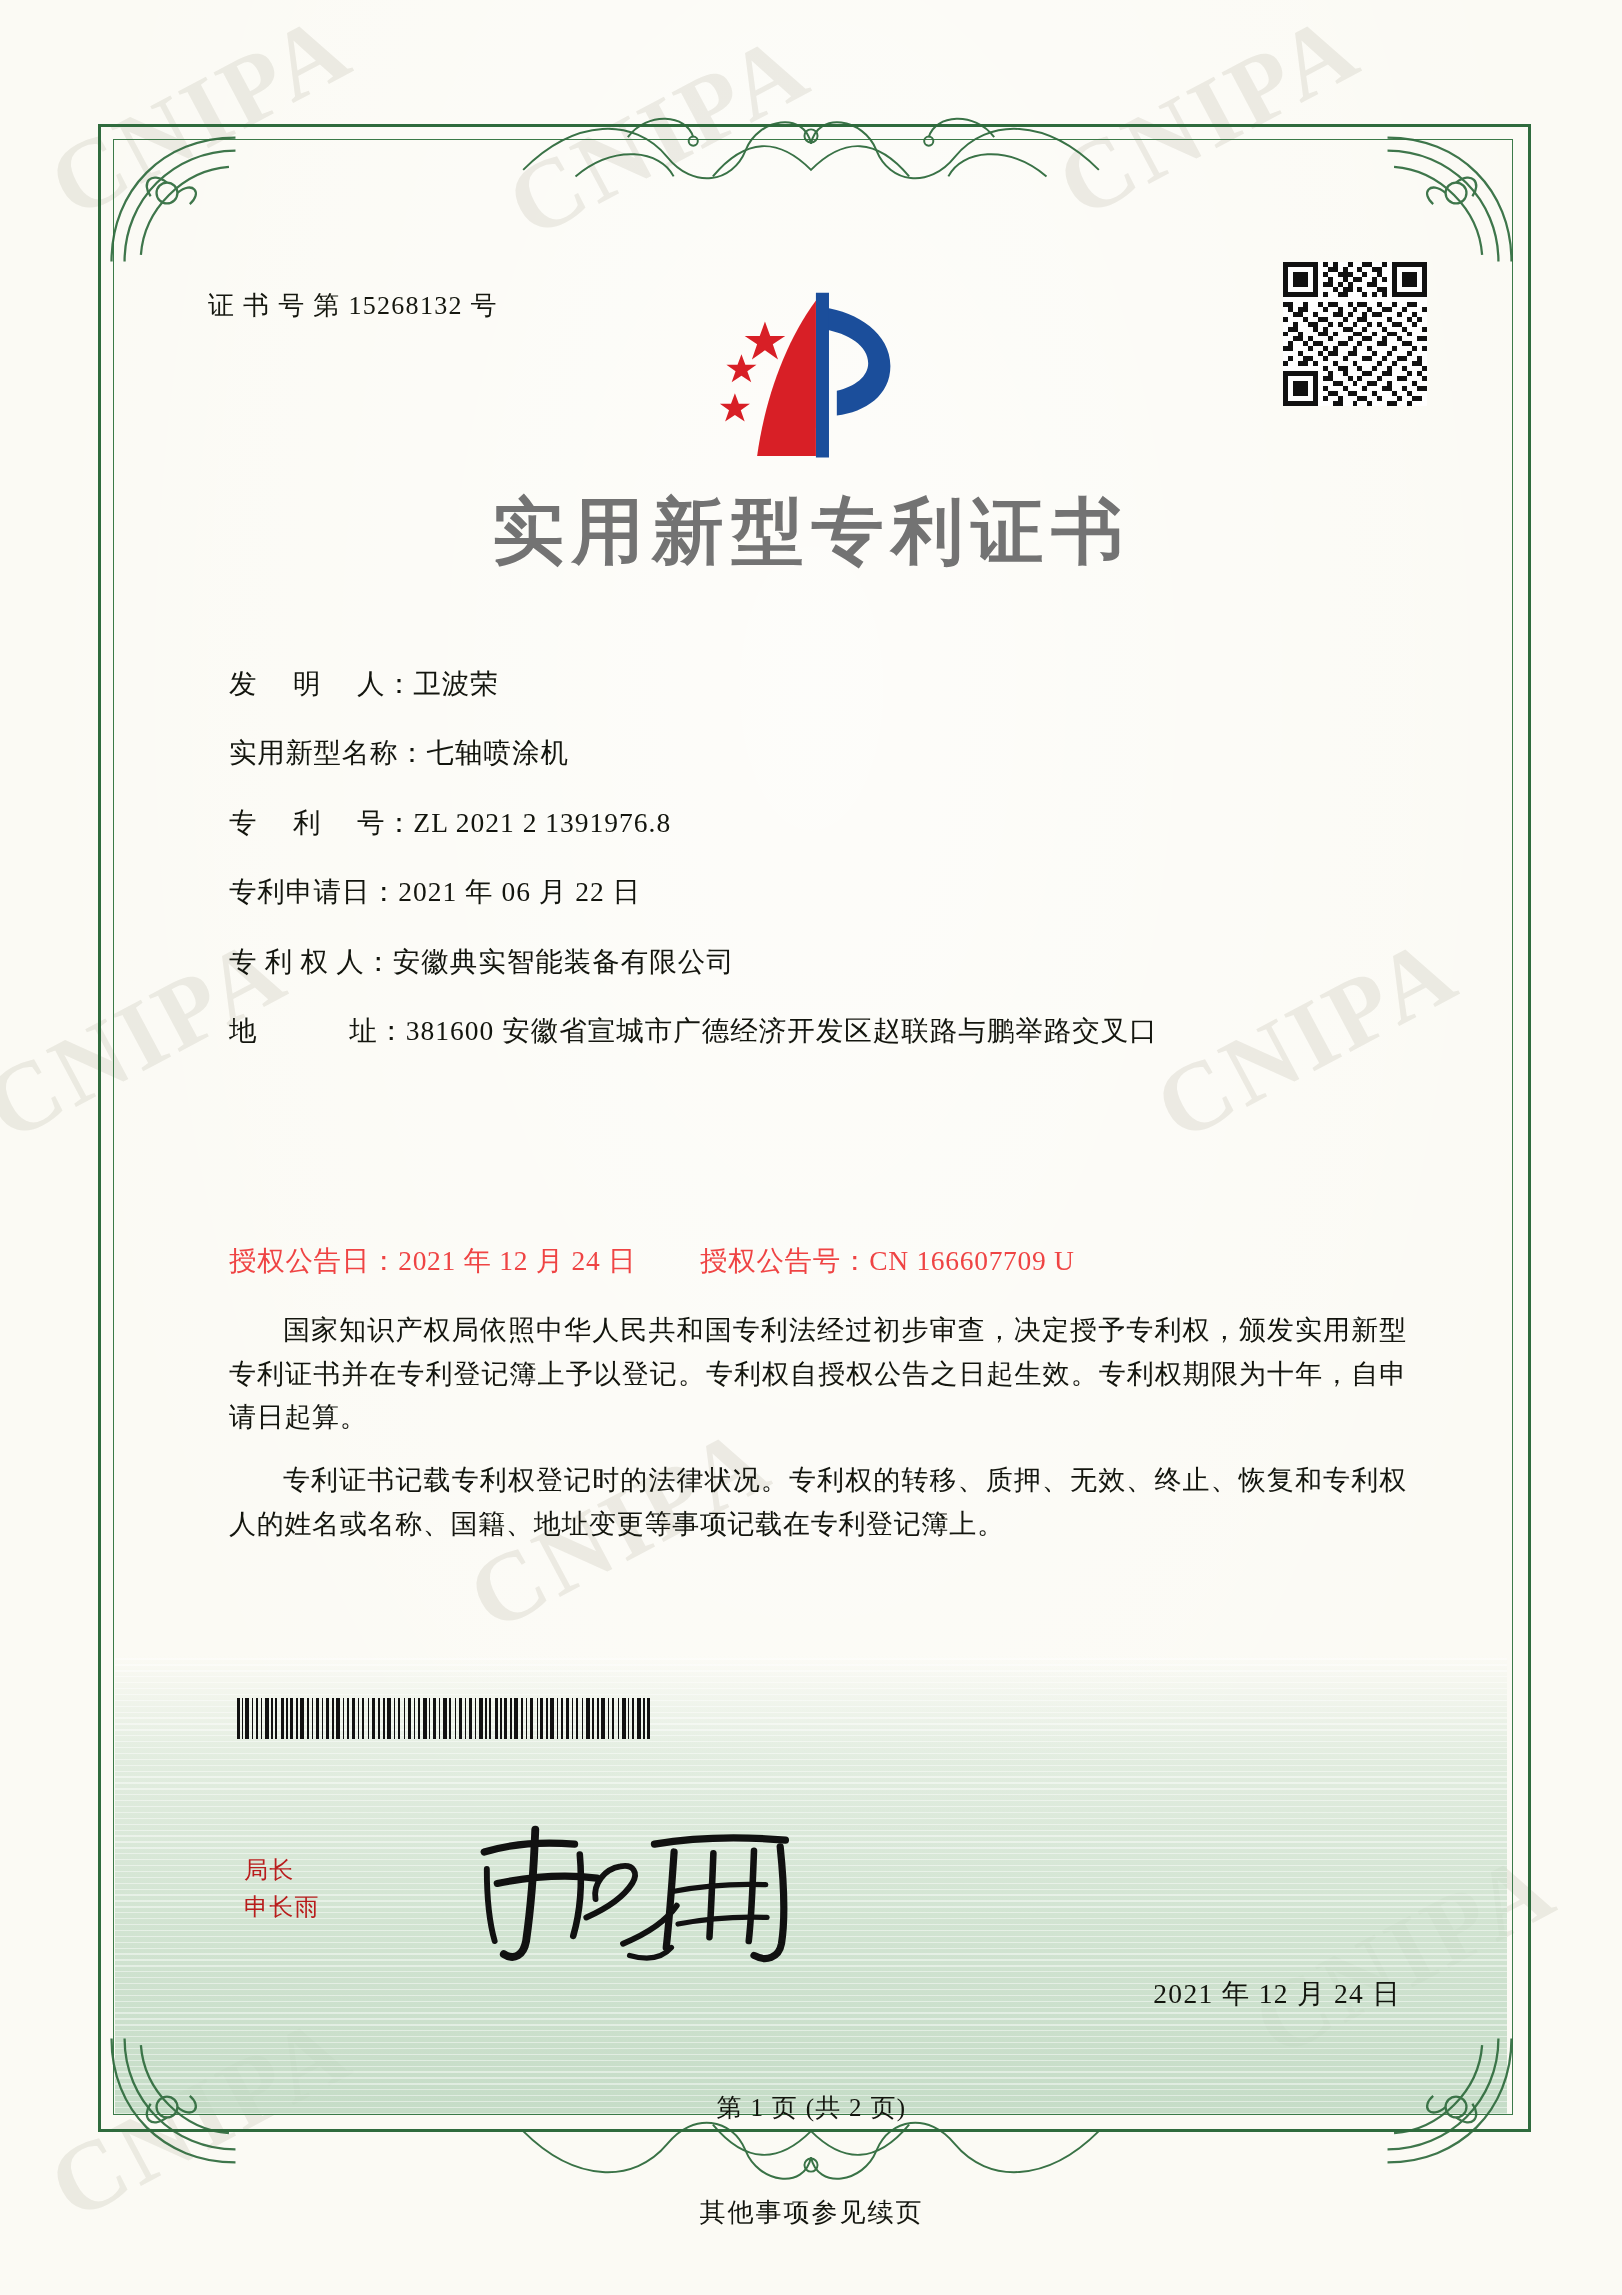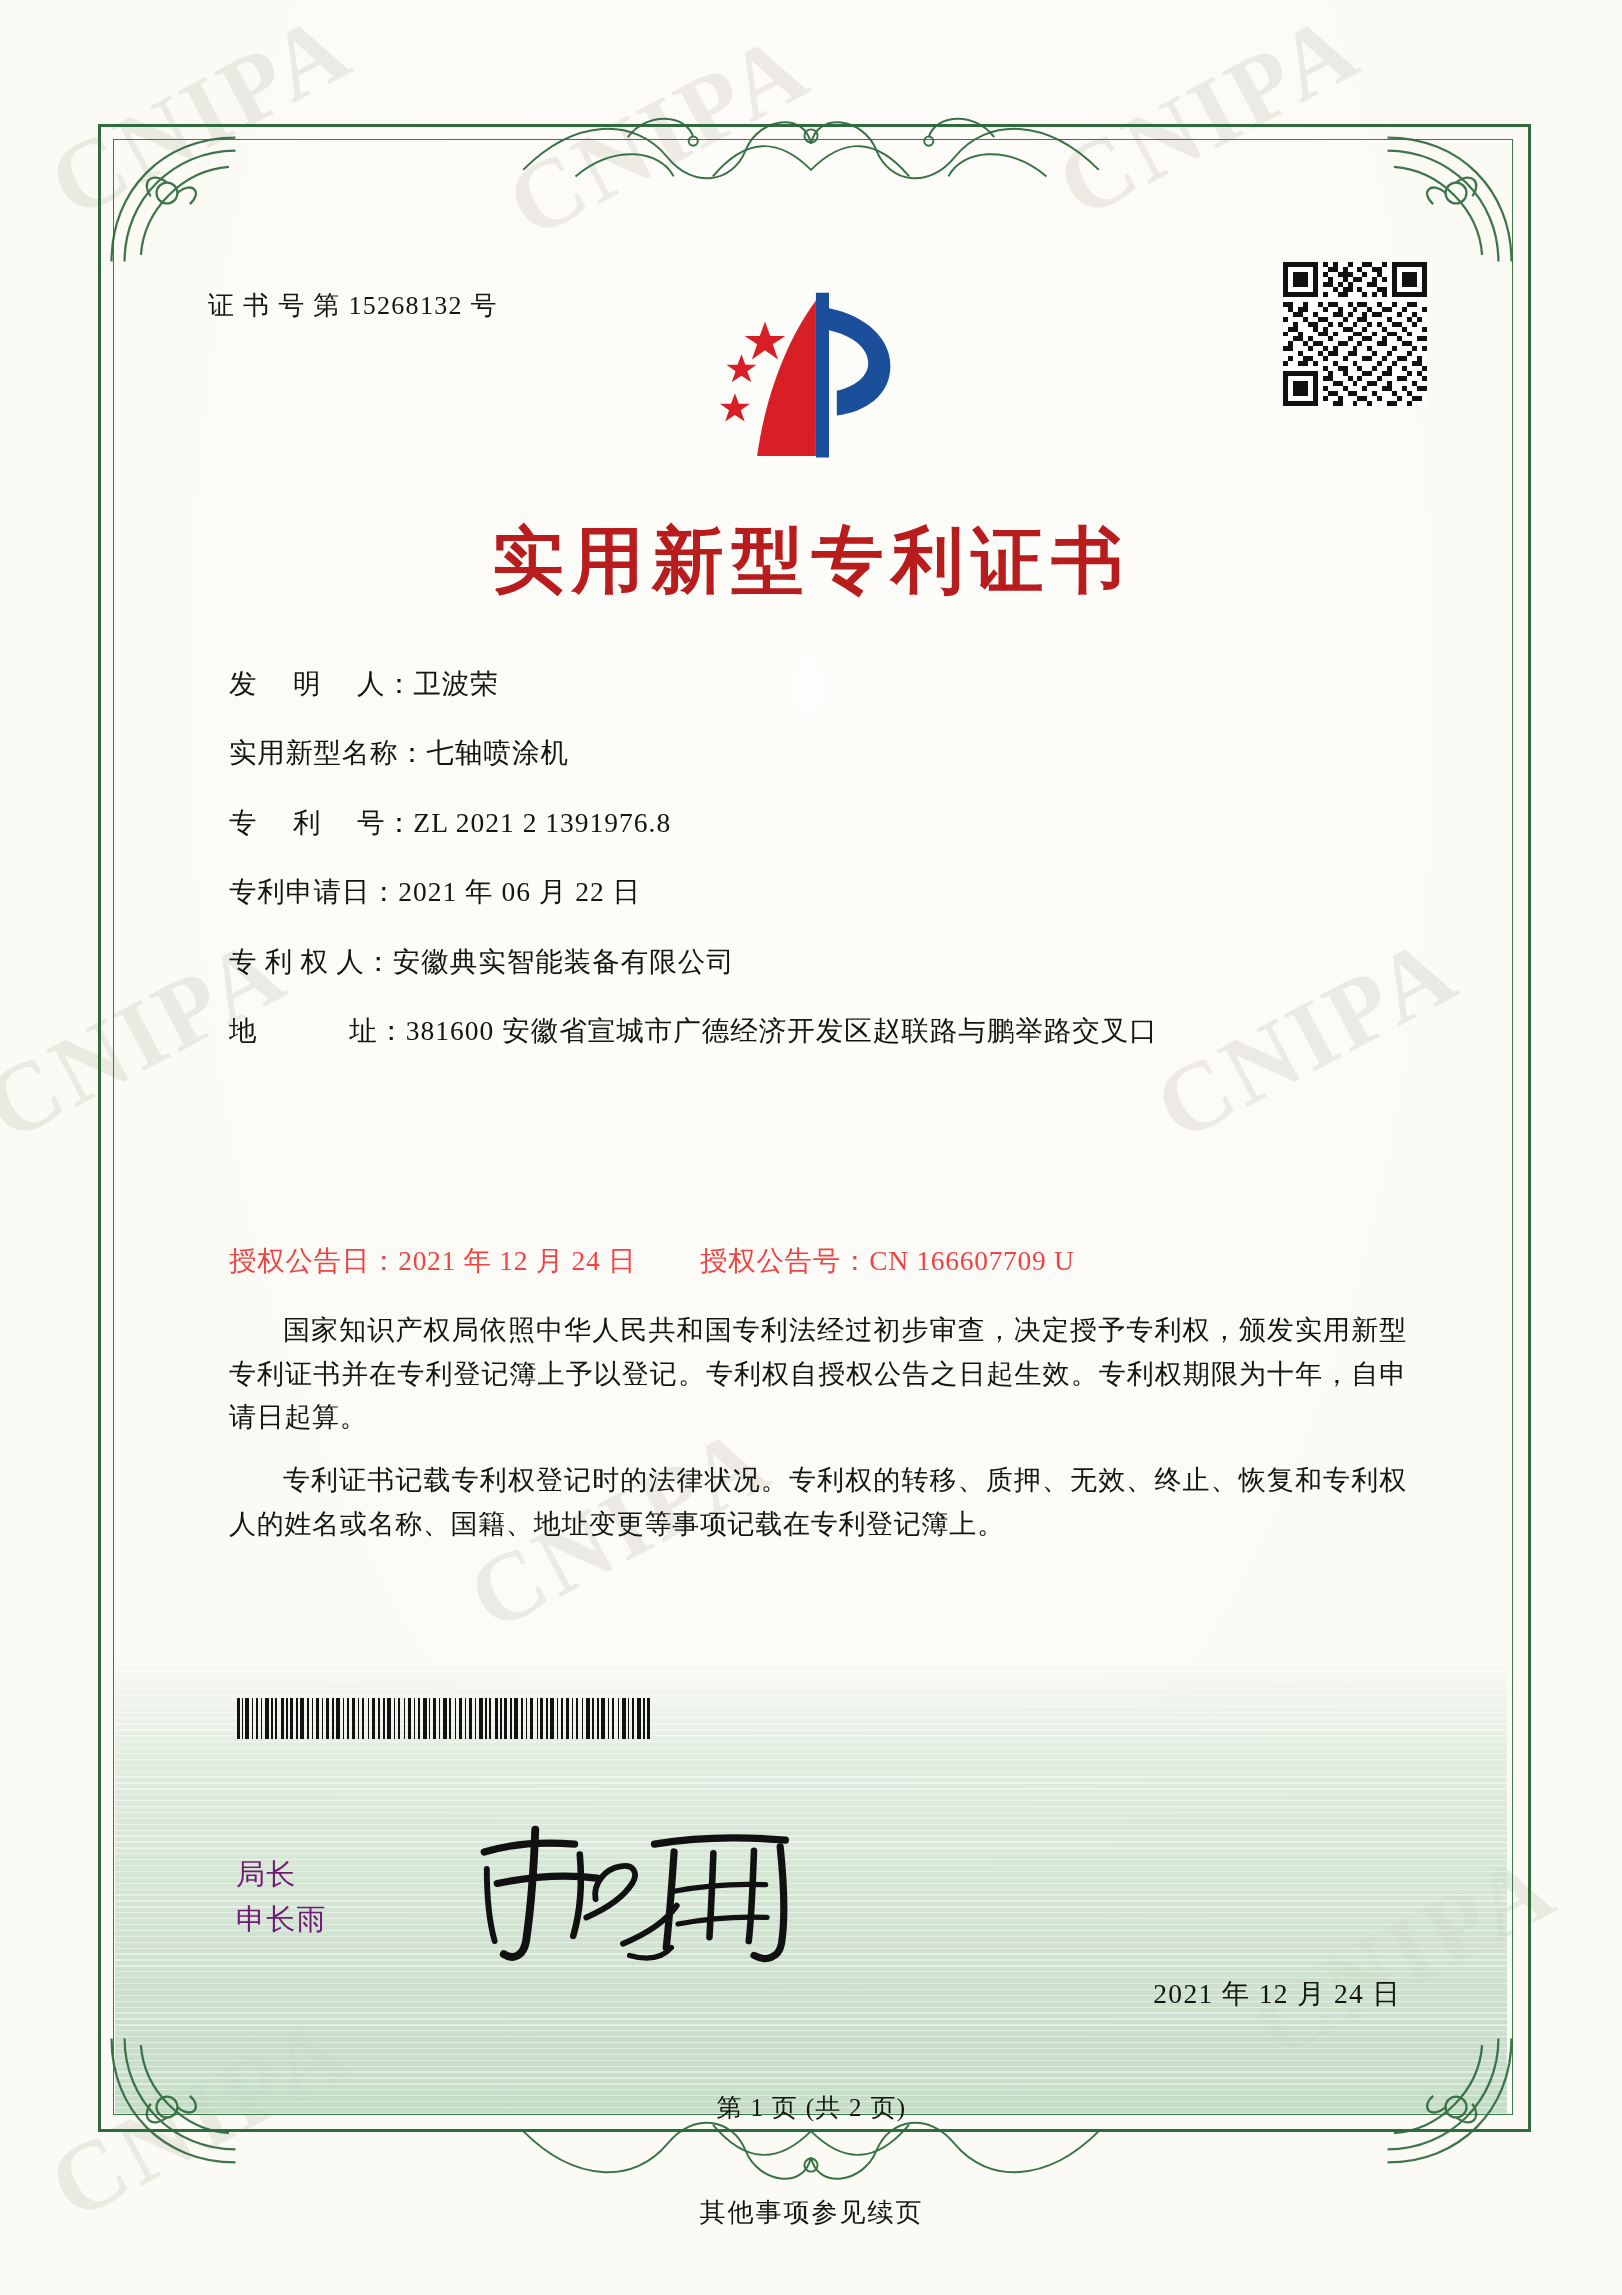--- a/index.html
+++ b/index.html
@@ -148,23 +148,22 @@
 
   .cert-title {
     position: absolute;
     left: 0;
     right: 0;
     top: 484px;
     text-align: center;
     font-size: 72px;
     font-weight: 700;
     letter-spacing: 7.9px;
-    color: #b91c1c;
+    color: #737373;
     font-family: "Liberation Serif", "DejaVu Serif", serif;
-    margin-top: 29px;
   }
 
   .fields {
     position: absolute;
     left: 229px;
     top: 667px;
     width: 1178px;
     color: #13150e;
   }
   .field-row {
@@ -216,25 +215,25 @@
   .barcode {
     position: absolute;
     left: 236px;
     top: 1698px;
     width: 419px;
     height: 41px;
   }
 
   .sig-block {
     position: absolute;
-    left: 236px;
+    left: 244px;
     top: 1852px;
-    font-size: 29px;
+    font-size: 24px;
     line-height: 1.55;
-    color: #701a75;
+    color: #b91c1c;
     letter-spacing: 1.3px;
   }
 
   .signature {
     position: absolute;
     left: 458px;
     top: 1806px;
     width: 406px;
     height: 164px;
   }

